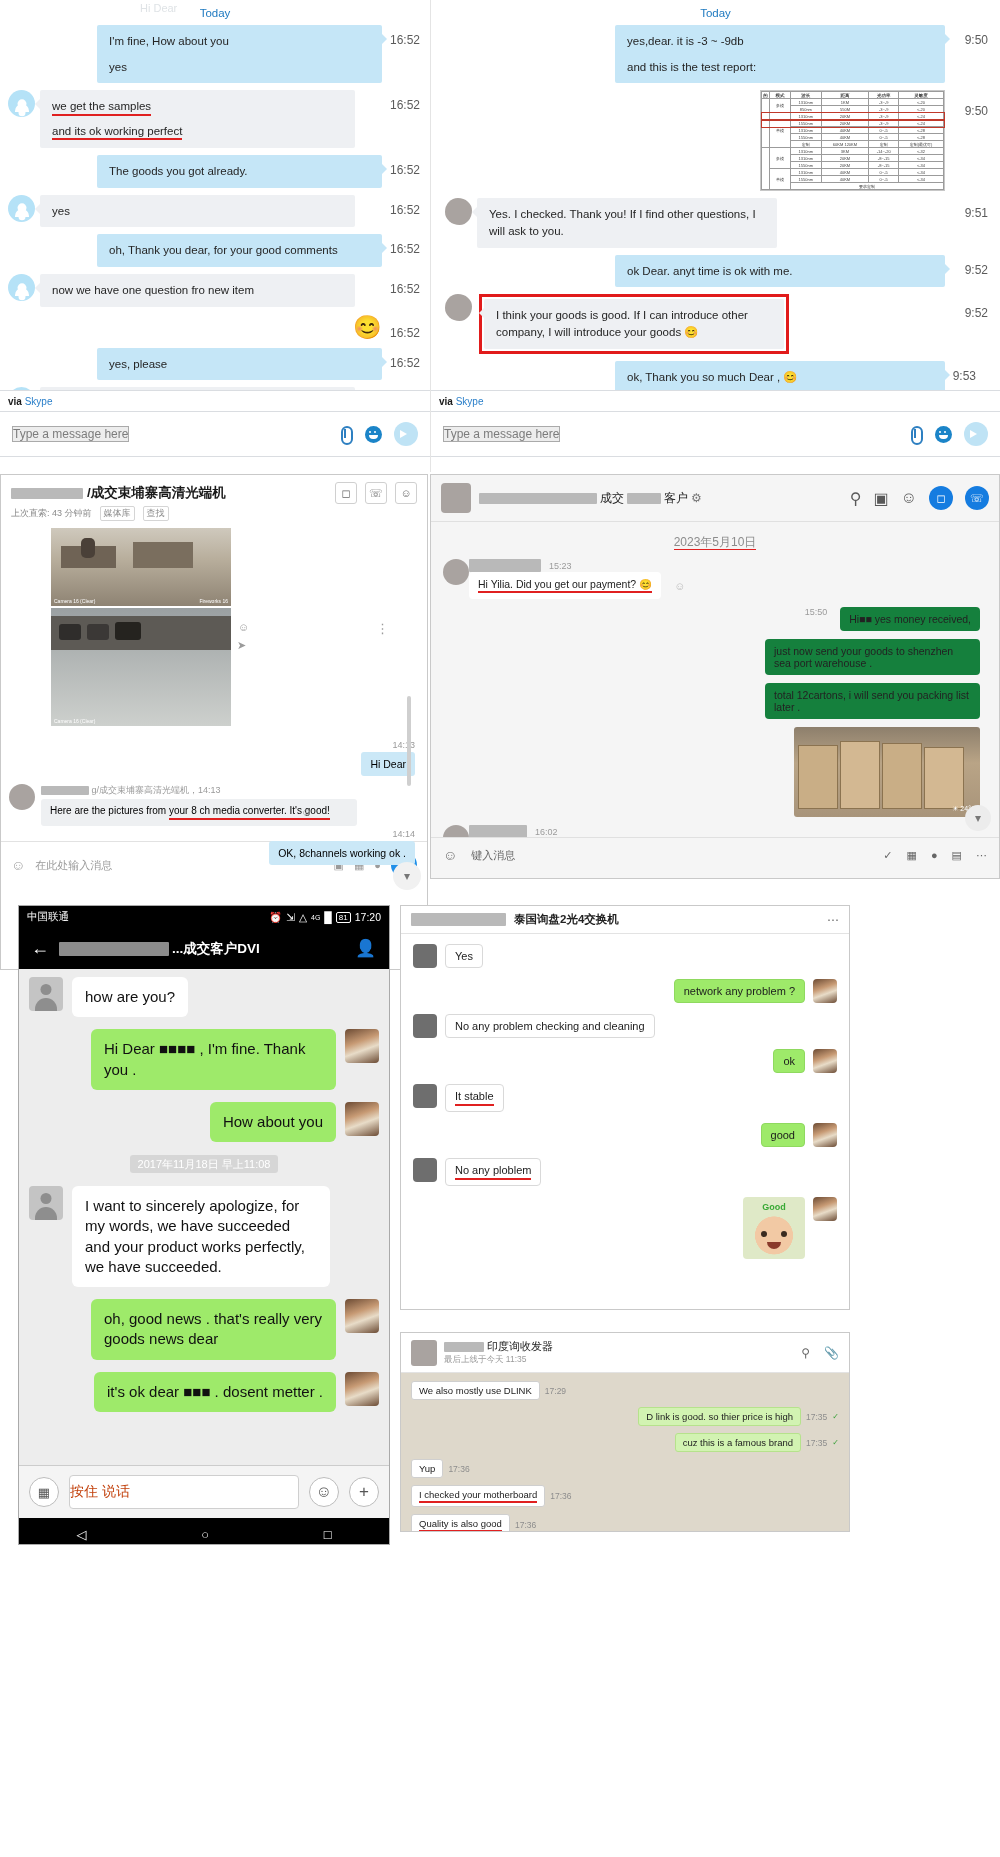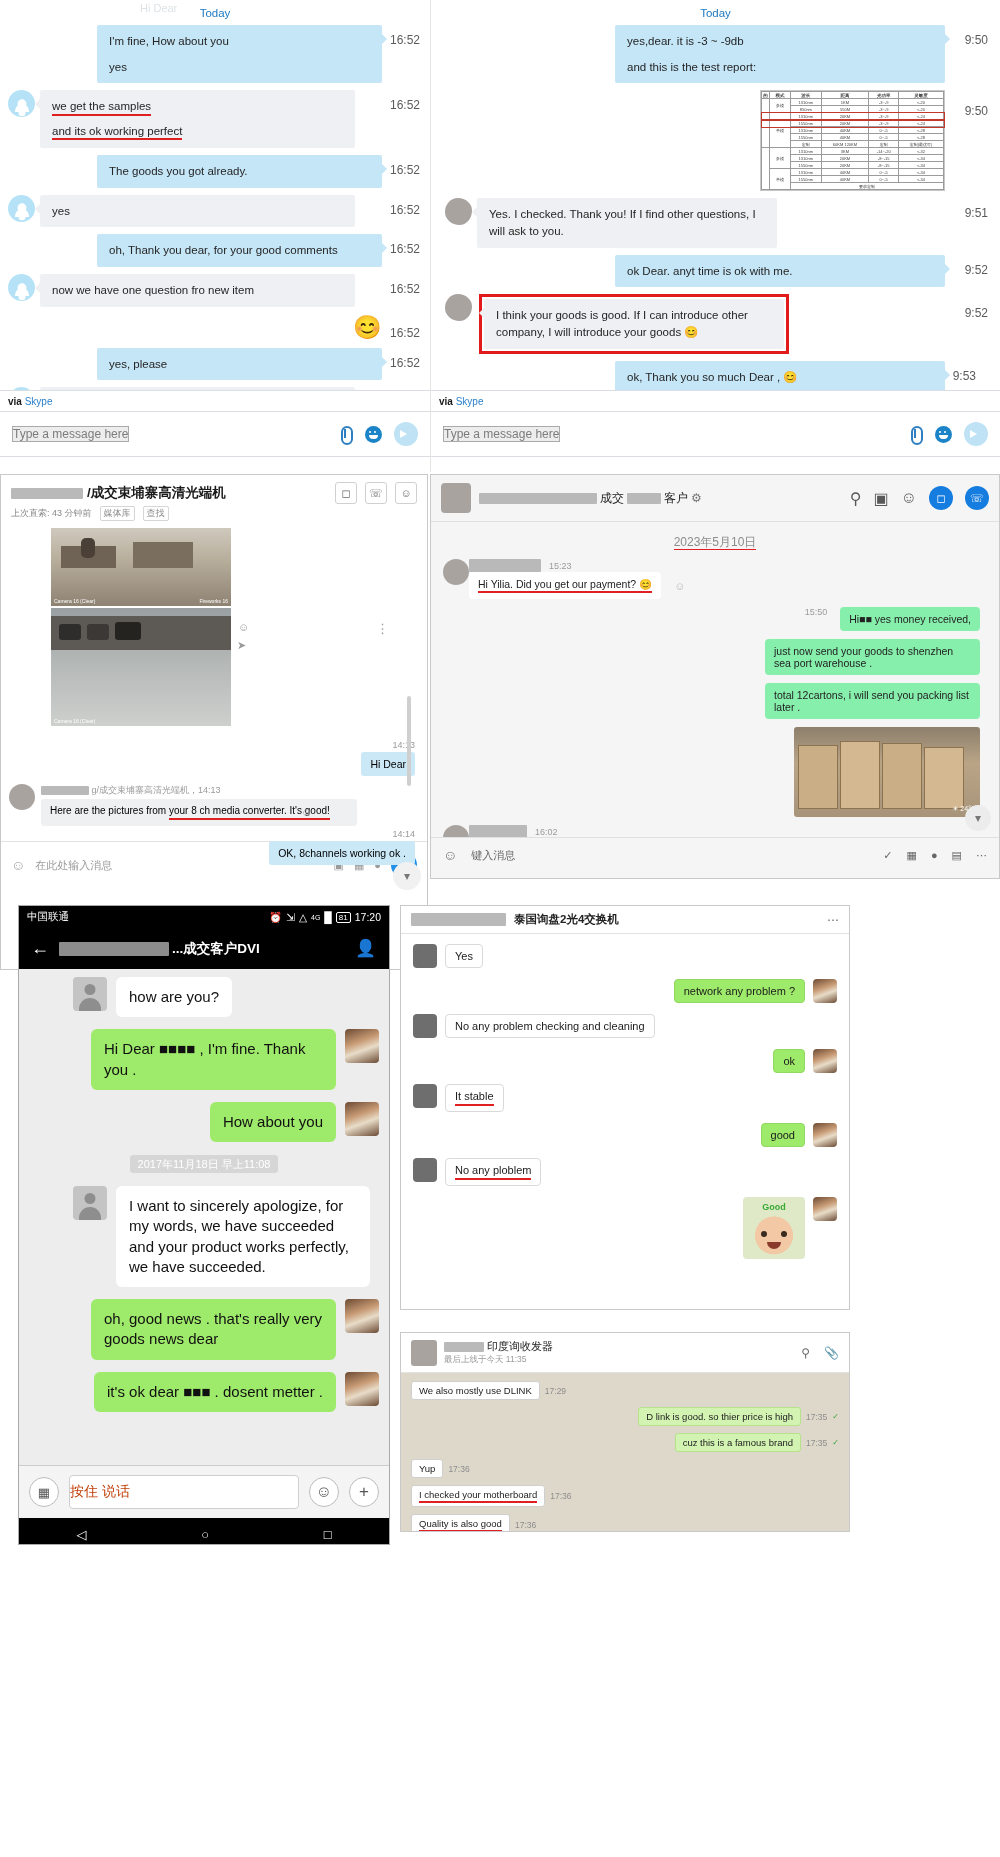--- a/index.html
+++ b/index.html
@@ -114,33 +114,33 @@
   .wc-title { font-size: 12px; color:#222; display:flex; align-items:center; gap:3px;}
   .wc-icons { margin-left:auto; display:flex; align-items:center; gap:12px; color:#595959;}
   .wc-blue { width:24px;height:24px;border-radius:50%;background:#157ce0;display:flex;align-items:center;justify-content:center;color:#fff;font-size:11px;}
   .wc-body { background:#f5f5f5; padding: 8px 12px; }
   .wc-date { text-align:center; font-size:12px; color:#8c8c8c; margin: 4px 0 8px; }
   .wc-date span { border-bottom: 1.5px solid #e02020; }
   .wc-row { display:flex; margin-bottom:8px; }
   .wc-row.out { justify-content:flex-end; }
   .wc-av { width:26px;height:26px;border-radius:3px;background:#a9a3a0;flex:0 0 26px;}
   .wc-bub { background:#fff; border-radius:4px; padding:6px 9px; font-size:10.5px; color:#222; max-width:215px; margin:0 7px;}
-  .wc-bub.g { background:#86efac; }
+  .wc-bub.g { background:#15803d; }
   .wc-tm { font-size:9px; color:#9b9b9b; }
   .wc-input { border-top:1px solid #e0e0e0; background:#f5f5f5; display:flex; align-items:center; gap:14px; padding:9px 12px; color:#666; font-size:11px;}
 
   
   .ph { background:#ededed; border:1px solid #aaa; }
   .ph-status { background:#000; color:#fff; display:flex; align-items:center; padding:4px 8px; font-size:10.5px; }
   .ph-status .right { margin-left:auto; display:flex; align-items:center; gap:4px;}
   .batt { border:1px solid #fff; border-radius:2px; padding:0 2px; font-size:8px; }
   .ph-nav { background:#000; color:#fff; display:flex; align-items:center; padding:10px 12px; font-size:14px; gap:10px;}
   .ph-nav .t { font-weight:600; font-size:13.5px; display:flex; align-items:center; gap:3px;}
   .ph-body { background:#ededed; padding:8px 10px; }
-  .ph-row { display:flex; align-items:flex-start; margin-bottom:12px;margin-left:44px; }
+  .ph-row { display:flex; align-items:flex-start; margin-bottom:12px; }
   .ph-row.out { justify-content:flex-end; }
   .ph-av { width:34px;height:34px;border-radius:4px;background:#c4c4c4;flex:0 0 34px;position:relative;overflow:hidden;}
   .ph-av::after{content:"";position:absolute;left:50%;top:7px;transform:translateX(-50%);width:11px;height:11px;border-radius:50%;background:#8e8e8e;}
   .ph-av::before{content:"";position:absolute;left:50%;bottom:0;transform:translateX(-50%);width:22px;height:13px;border-radius:11px 11px 0 0;background:#8e8e8e;}
   .ph-av-girl { background: linear-gradient(160deg,#6b4a33 0%,#c79a74 38%,#e8dcc8 60%,#6b4a33 100%); }
   .ph-av-girl::after, .ph-av-girl::before { display:none; }
   .ph-bub { background:#fff; border-radius:6px; padding:10px 13px; font-size:15px; color:#111; max-width:245px; margin:0 9px; line-height:1.35;}
   .ph-bub.g { background:#9eea6a; }
   .ph-date { text-align:center; margin:10px 0 14px;}
   .ph-date span { background:#d6d6d6; color:#fff; font-size:11px; padding:3px 8px; border-radius:3px;}

